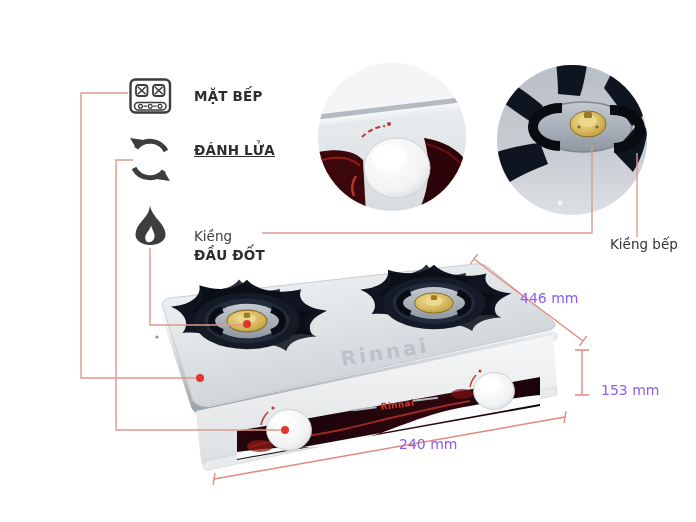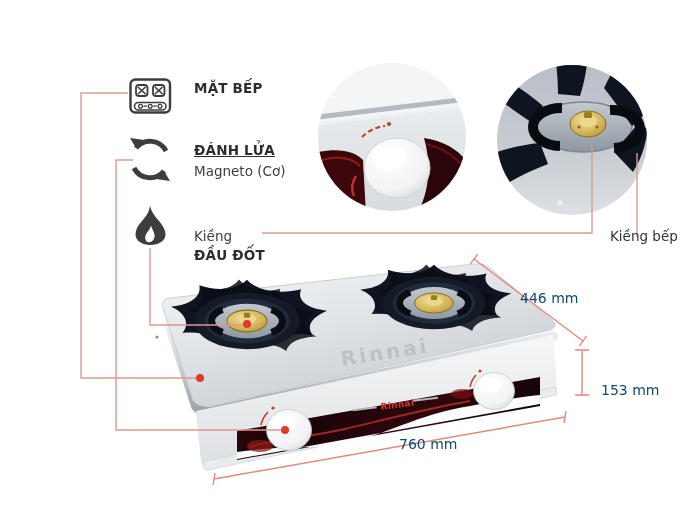--- a/index.html
+++ b/index.html
@@ -4,21 +4,21 @@
 <style>
   html,body{margin:0;padding:0;background:#ffffff;}
   .canvas{
     position:relative;width:696px;height:522px;background:#fff;overflow:hidden;
     font-family:"DejaVu Sans","Liberation Sans",sans-serif;
   }
   .art{position:absolute;left:0;top:0;}
   .label{position:absolute;white-space:nowrap;}
   .feat-title{font-weight:bold;font-size:13.5px;color:#2d2d2d;letter-spacing:.2px;}
   .feat-sub{font-size:13.5px;color:#3e3e3e;}
-  .dim-label{font-size:14px;color:#0c4a6e;}
+  .dim-label{font-size:14px;color:#8b5cf6;}
   .callout-label{font-size:13.5px;color:#333;}
 </style>
 </head>
 <body>
 
 <div class="canvas">
 
   <svg class="art" width="696" height="522" viewBox="0 0 696 522">
     <defs>
       <linearGradient id="topGrad" x1="0" y1="0" x2="0.55" y2="1">
@@ -217,26 +217,25 @@
       <path d="M477.6,254.2 L470.4,263.8 M586.6,336.2 L579.4,345.8"></path>
 
       <path d="M582,350 V395"></path>
       <path d="M575,350 H589 M575,395 H589"></path>
 
       <path d="M214,479 L565,417"></path>
       <path d="M215,473.1 L213,484.9 M566,411.1 L564,422.9"></path>
     </g>
   </svg>
 
-  <div class="label feat-title" style="left:194px;top:80px;">MẶT BẾP</div>
+  <div class="label feat-title" style="left:194px;top:88px;">MẶT BẾP</div>
 
   <div class="label feat-title" style="left:194px;top:142px;text-decoration:underline;">ĐÁNH LỬA</div>
-  <div class="label feat-sub" style="left:194px;top:163px;">Magneto (Cơ)</div>
 
   <div class="label feat-title" style="left:194px;top:207px;margin-top:40px;">ĐẦU ĐỐT</div>
   <div class="label feat-sub" style="left:194px;top:228px;">Kiềng</div>
 
-  <div class="label callout-label" style="left:610px;top:228px;text-align:right;">Kiềng bếp</div>
+  <div class="label callout-label" style="left:610px;top:236px;text-align:right;">Kiềng bếp</div>
 
   <div class="label dim-label" style="left:520px;top:290px;">446 mm</div>
   <div class="label dim-label" style="left:601px;top:362px;margin-top:20px;">153 mm</div>
-  <div class="label dim-label" style="left:399px;top:436px;">760 mm</div>
+  <div class="label dim-label" style="left:399px;top:436px;">240 mm</div>
 </div>
 
 </body></html>

